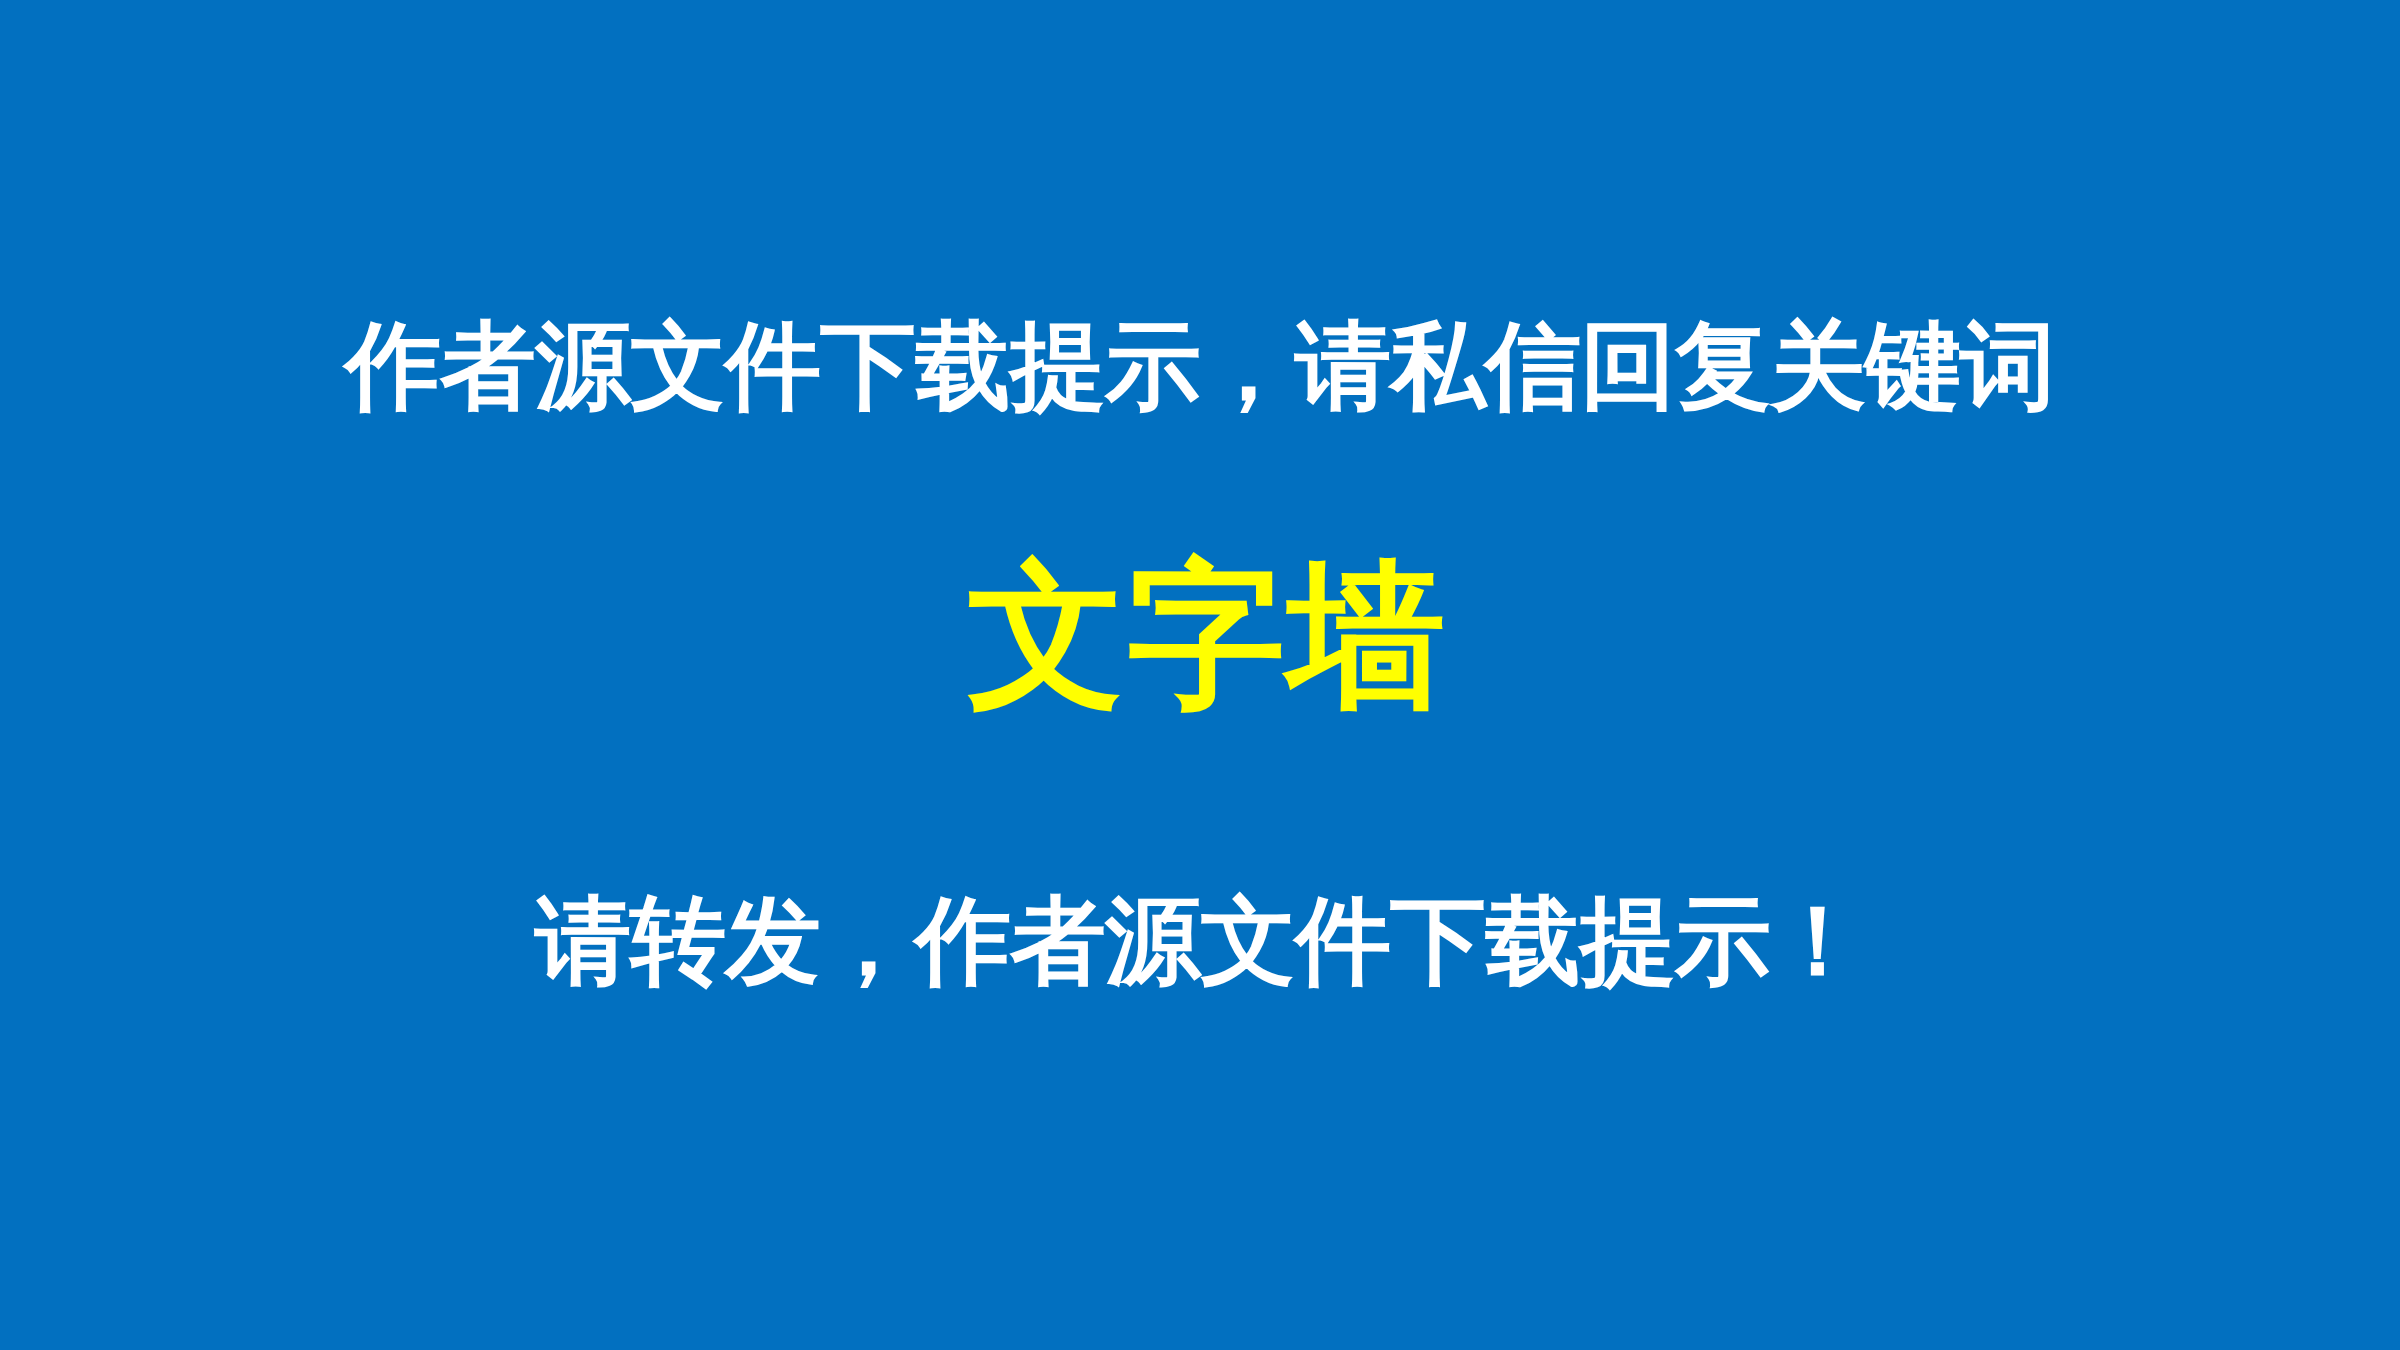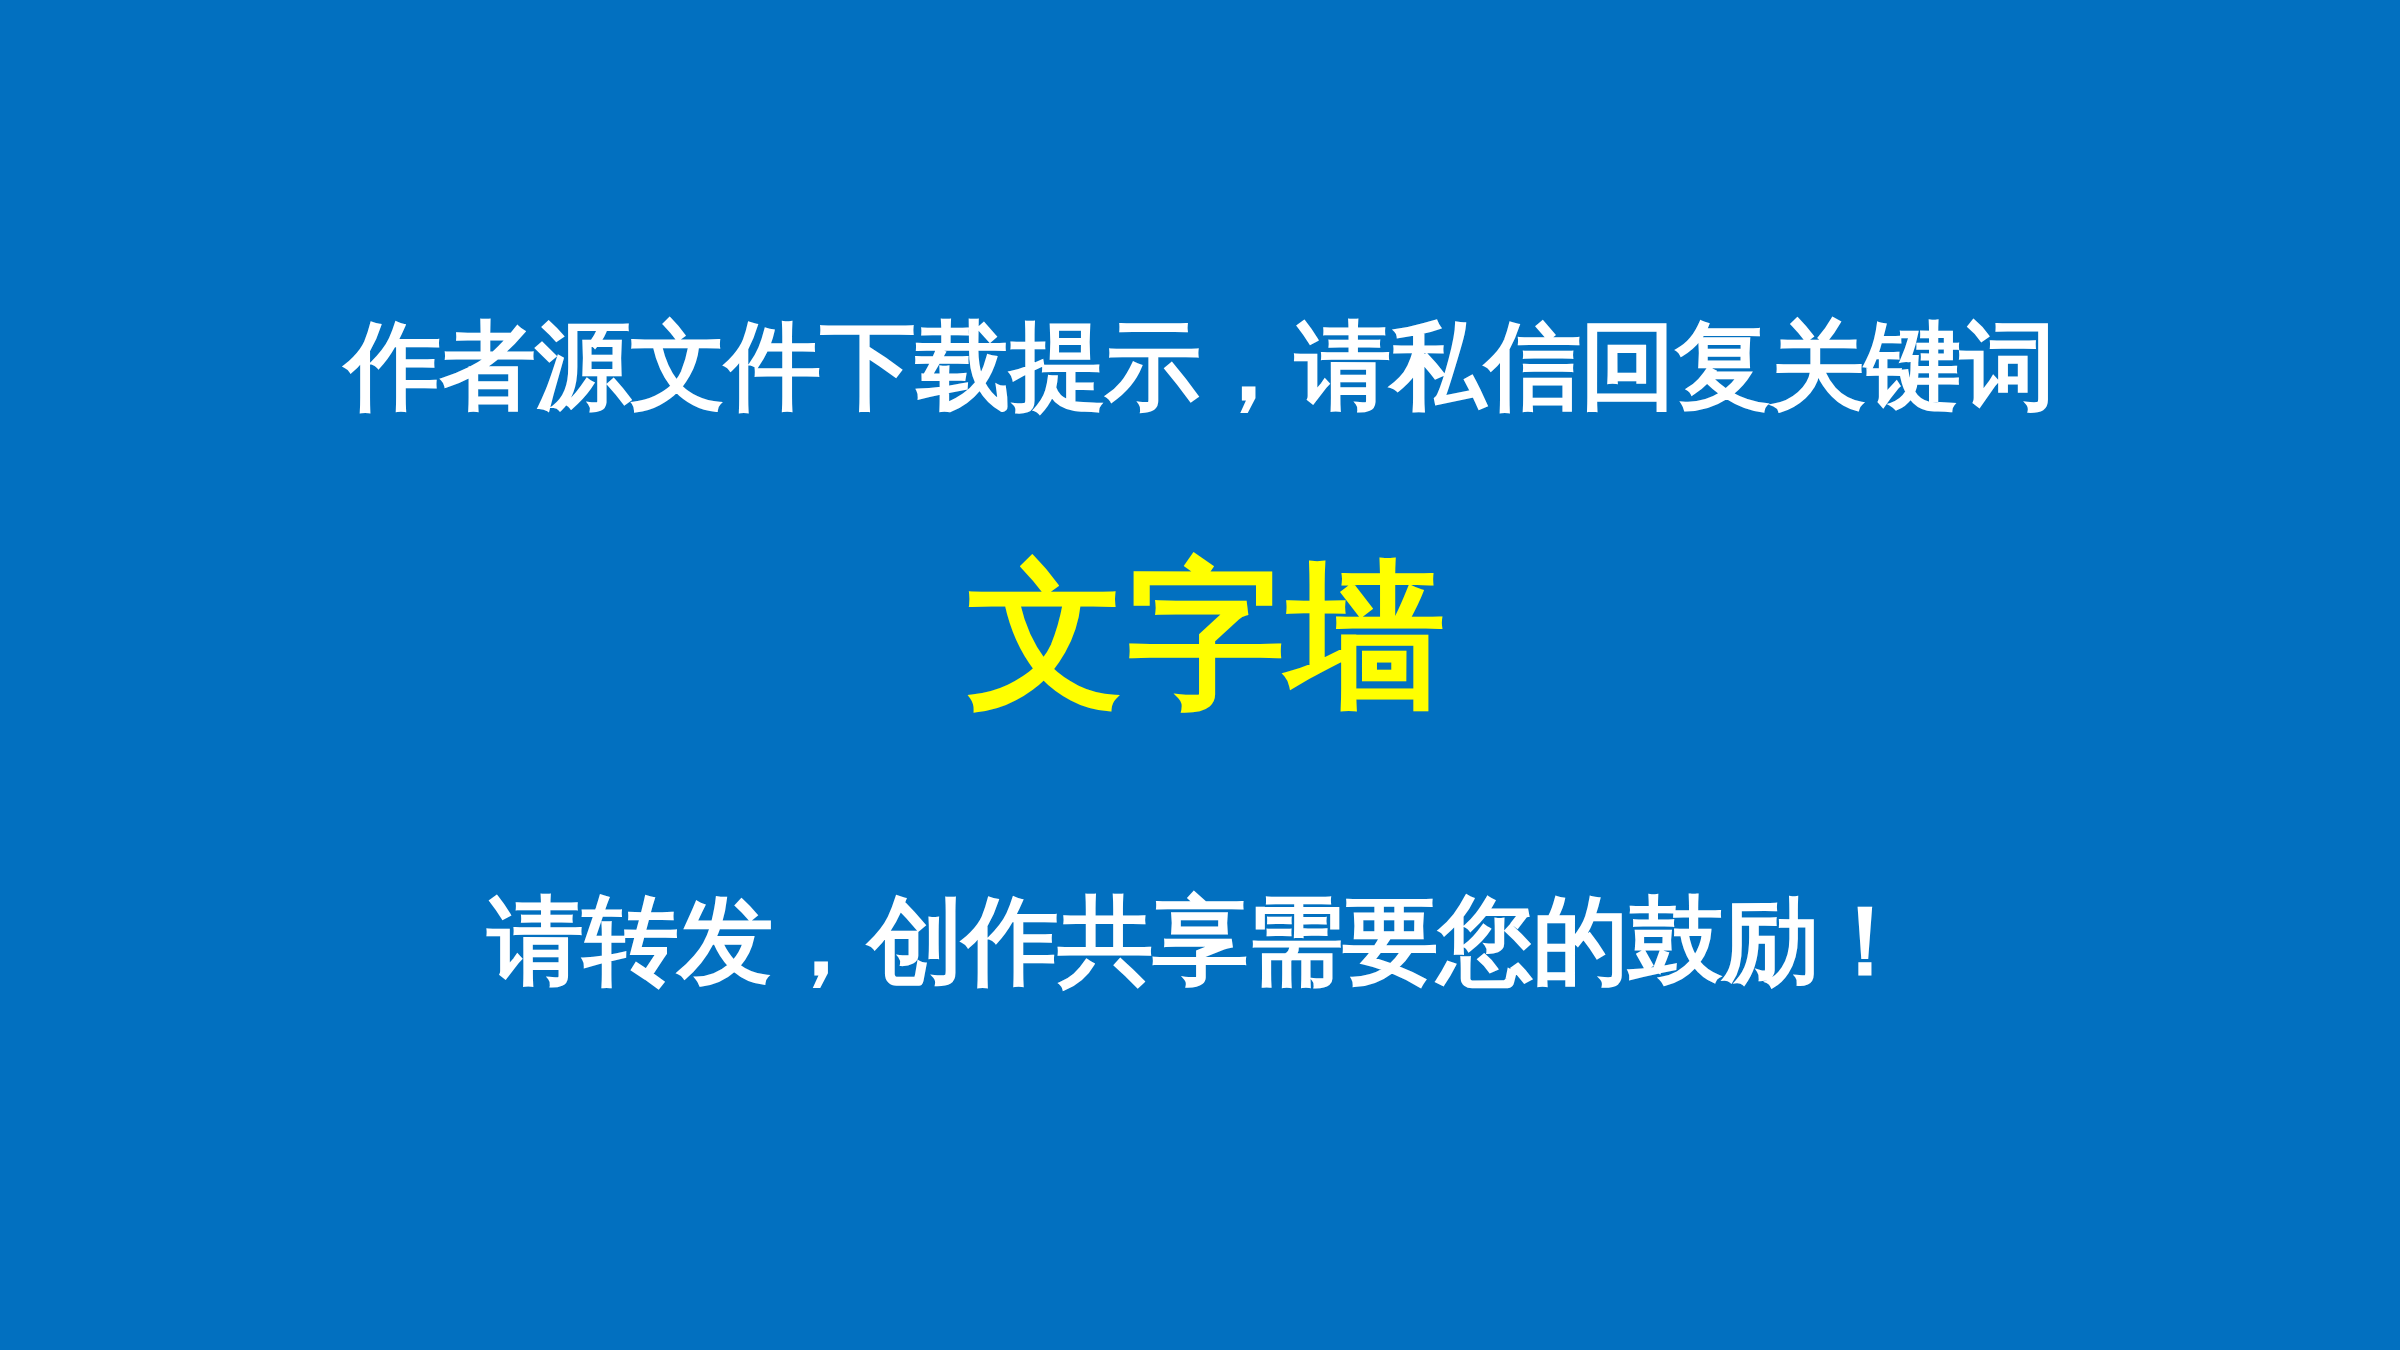--- a/index.html
+++ b/index.html
@@ -82,17 +82,17 @@
 <div class="slide" style="background: #be185d;">
 
   <div class="bg-plate" style="background: rgb(2, 112, 192);"></div>
 
   <div class="text-stack">
 
     <div class="line line-headline" style="color: rgb(255, 255, 255);">作者源文件下载提示，请私信回复关键词</div>
 
     <div class="line line-keyword" style="color: rgb(255, 255, 0); margin-left: 14px;">文字墙</div>
 
-    <div class="line line-cta" style="color: rgb(255, 255, 255);">请转发，创作共享需要您的鼓励！</div>
+    <div class="line line-cta" style="color: rgb(255, 255, 255);">请转发，作者源文件下载提示！</div>
 
   </div>
 
 </div>
 
 </body></html>

